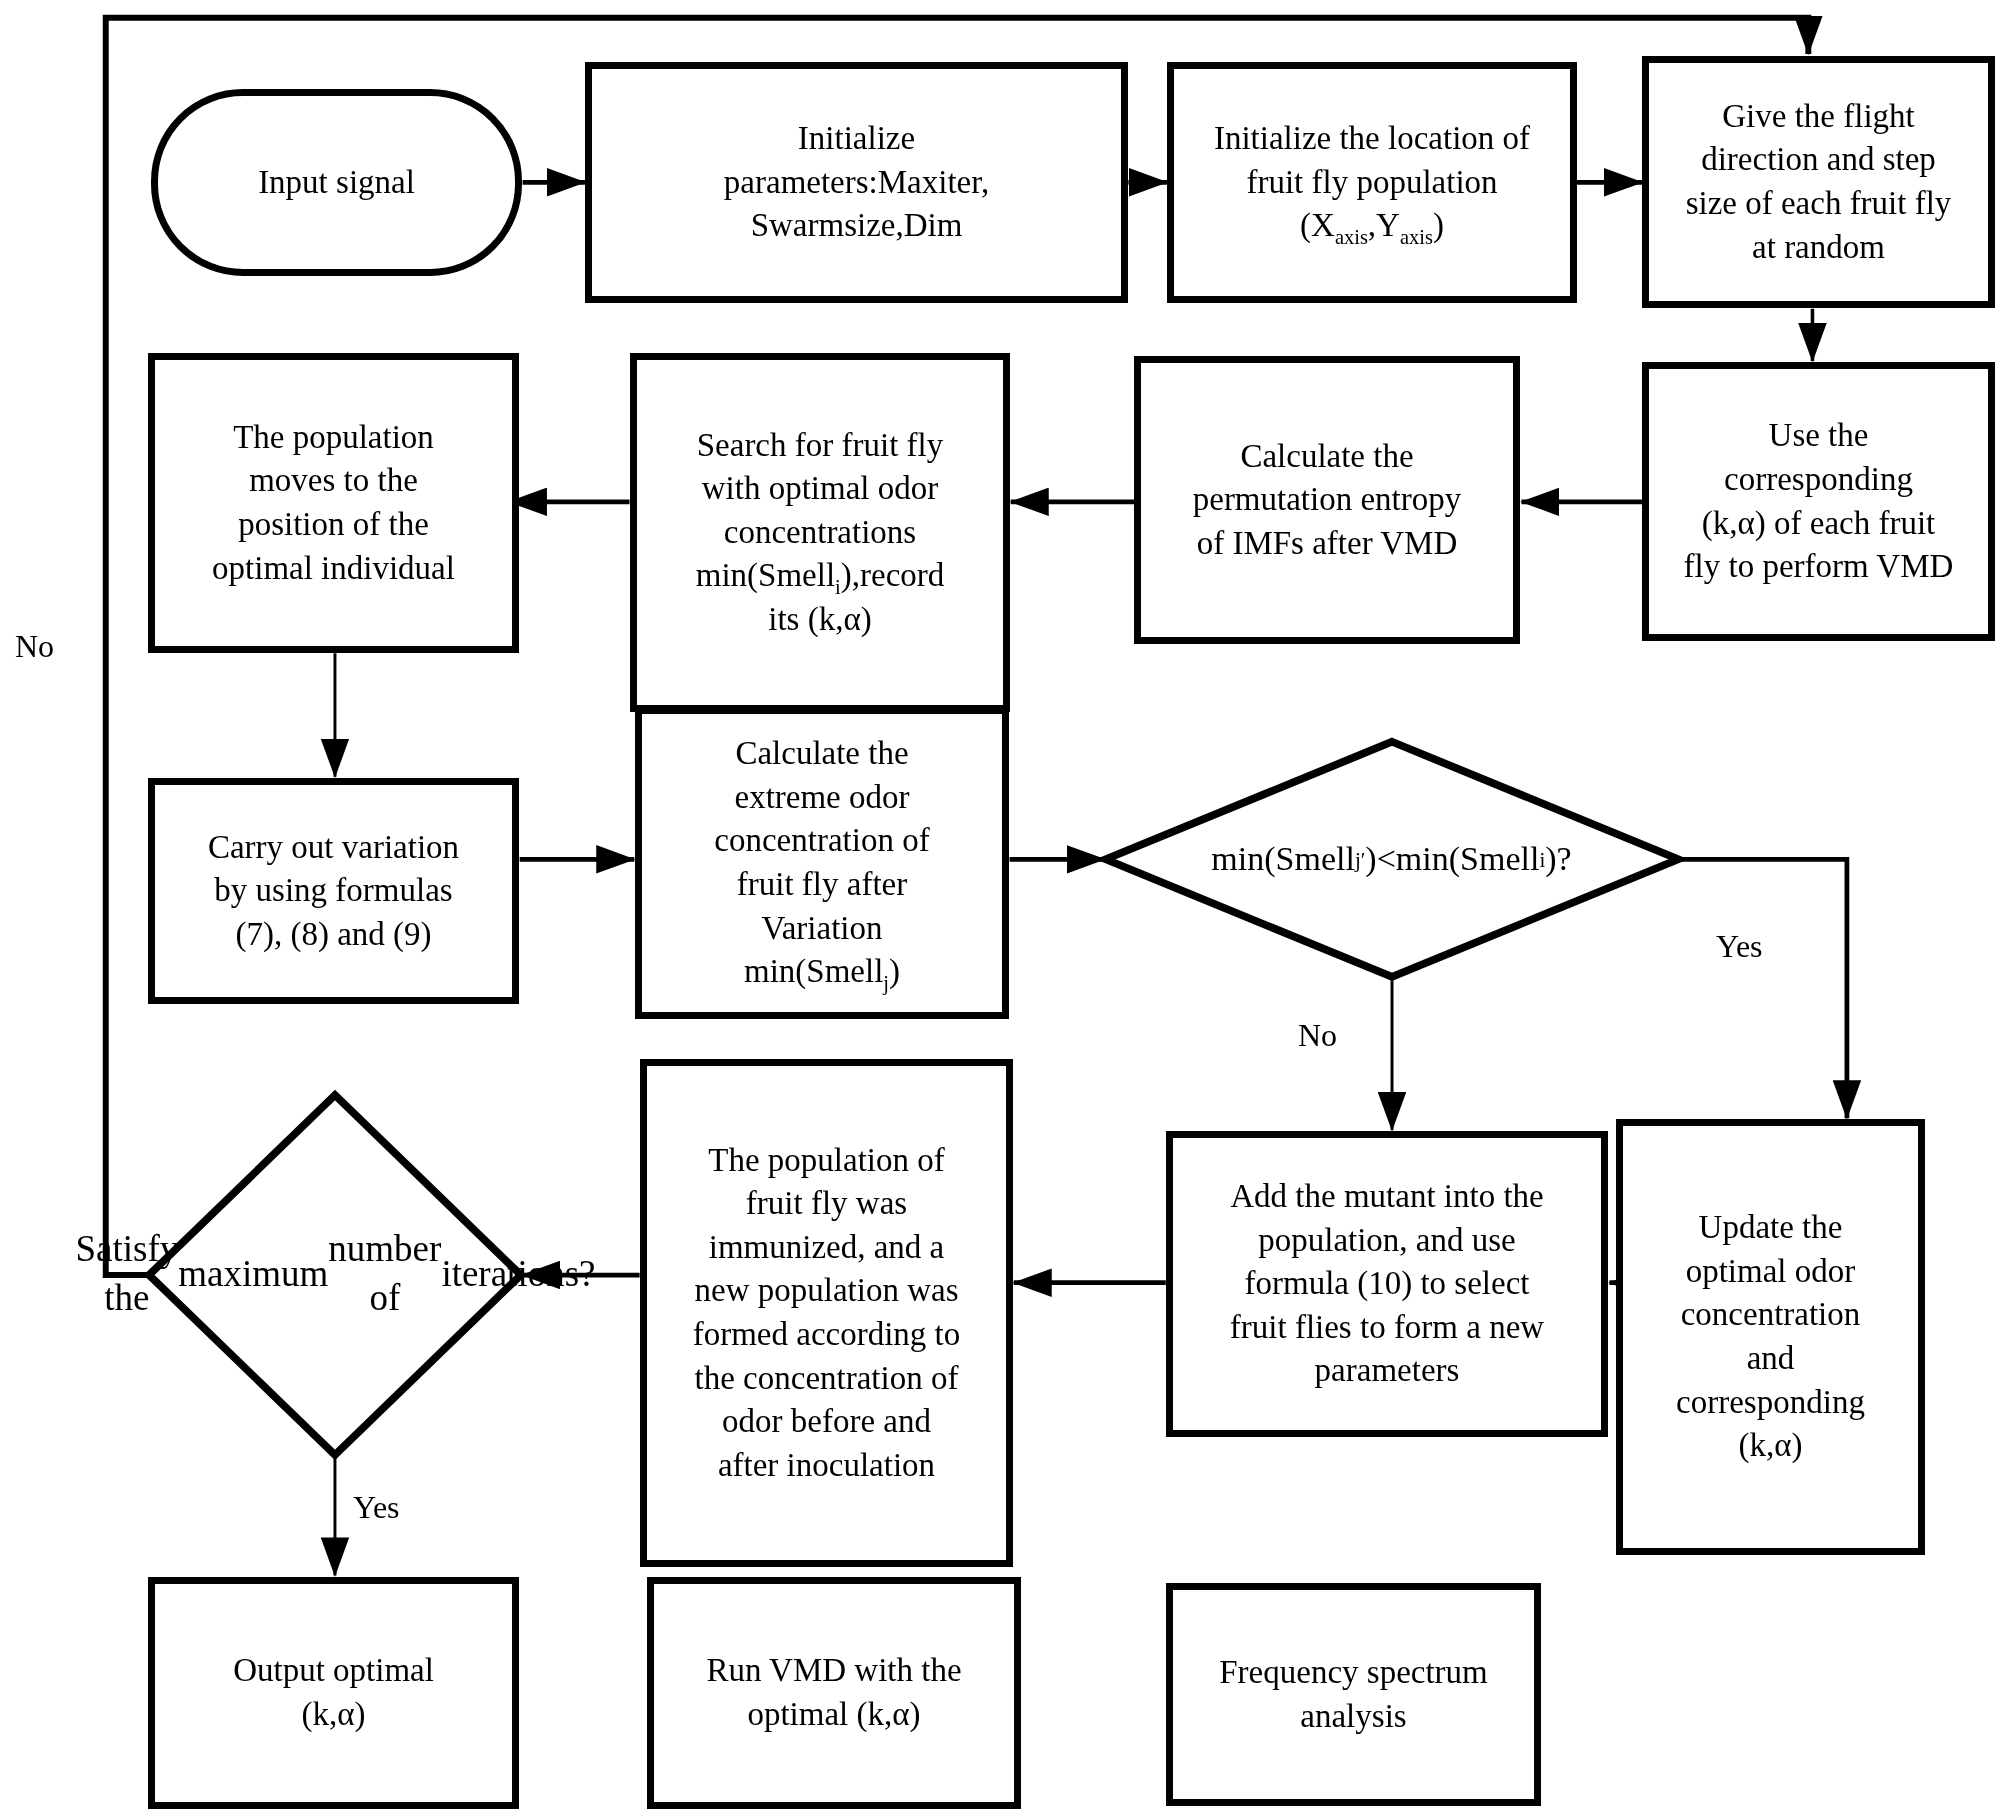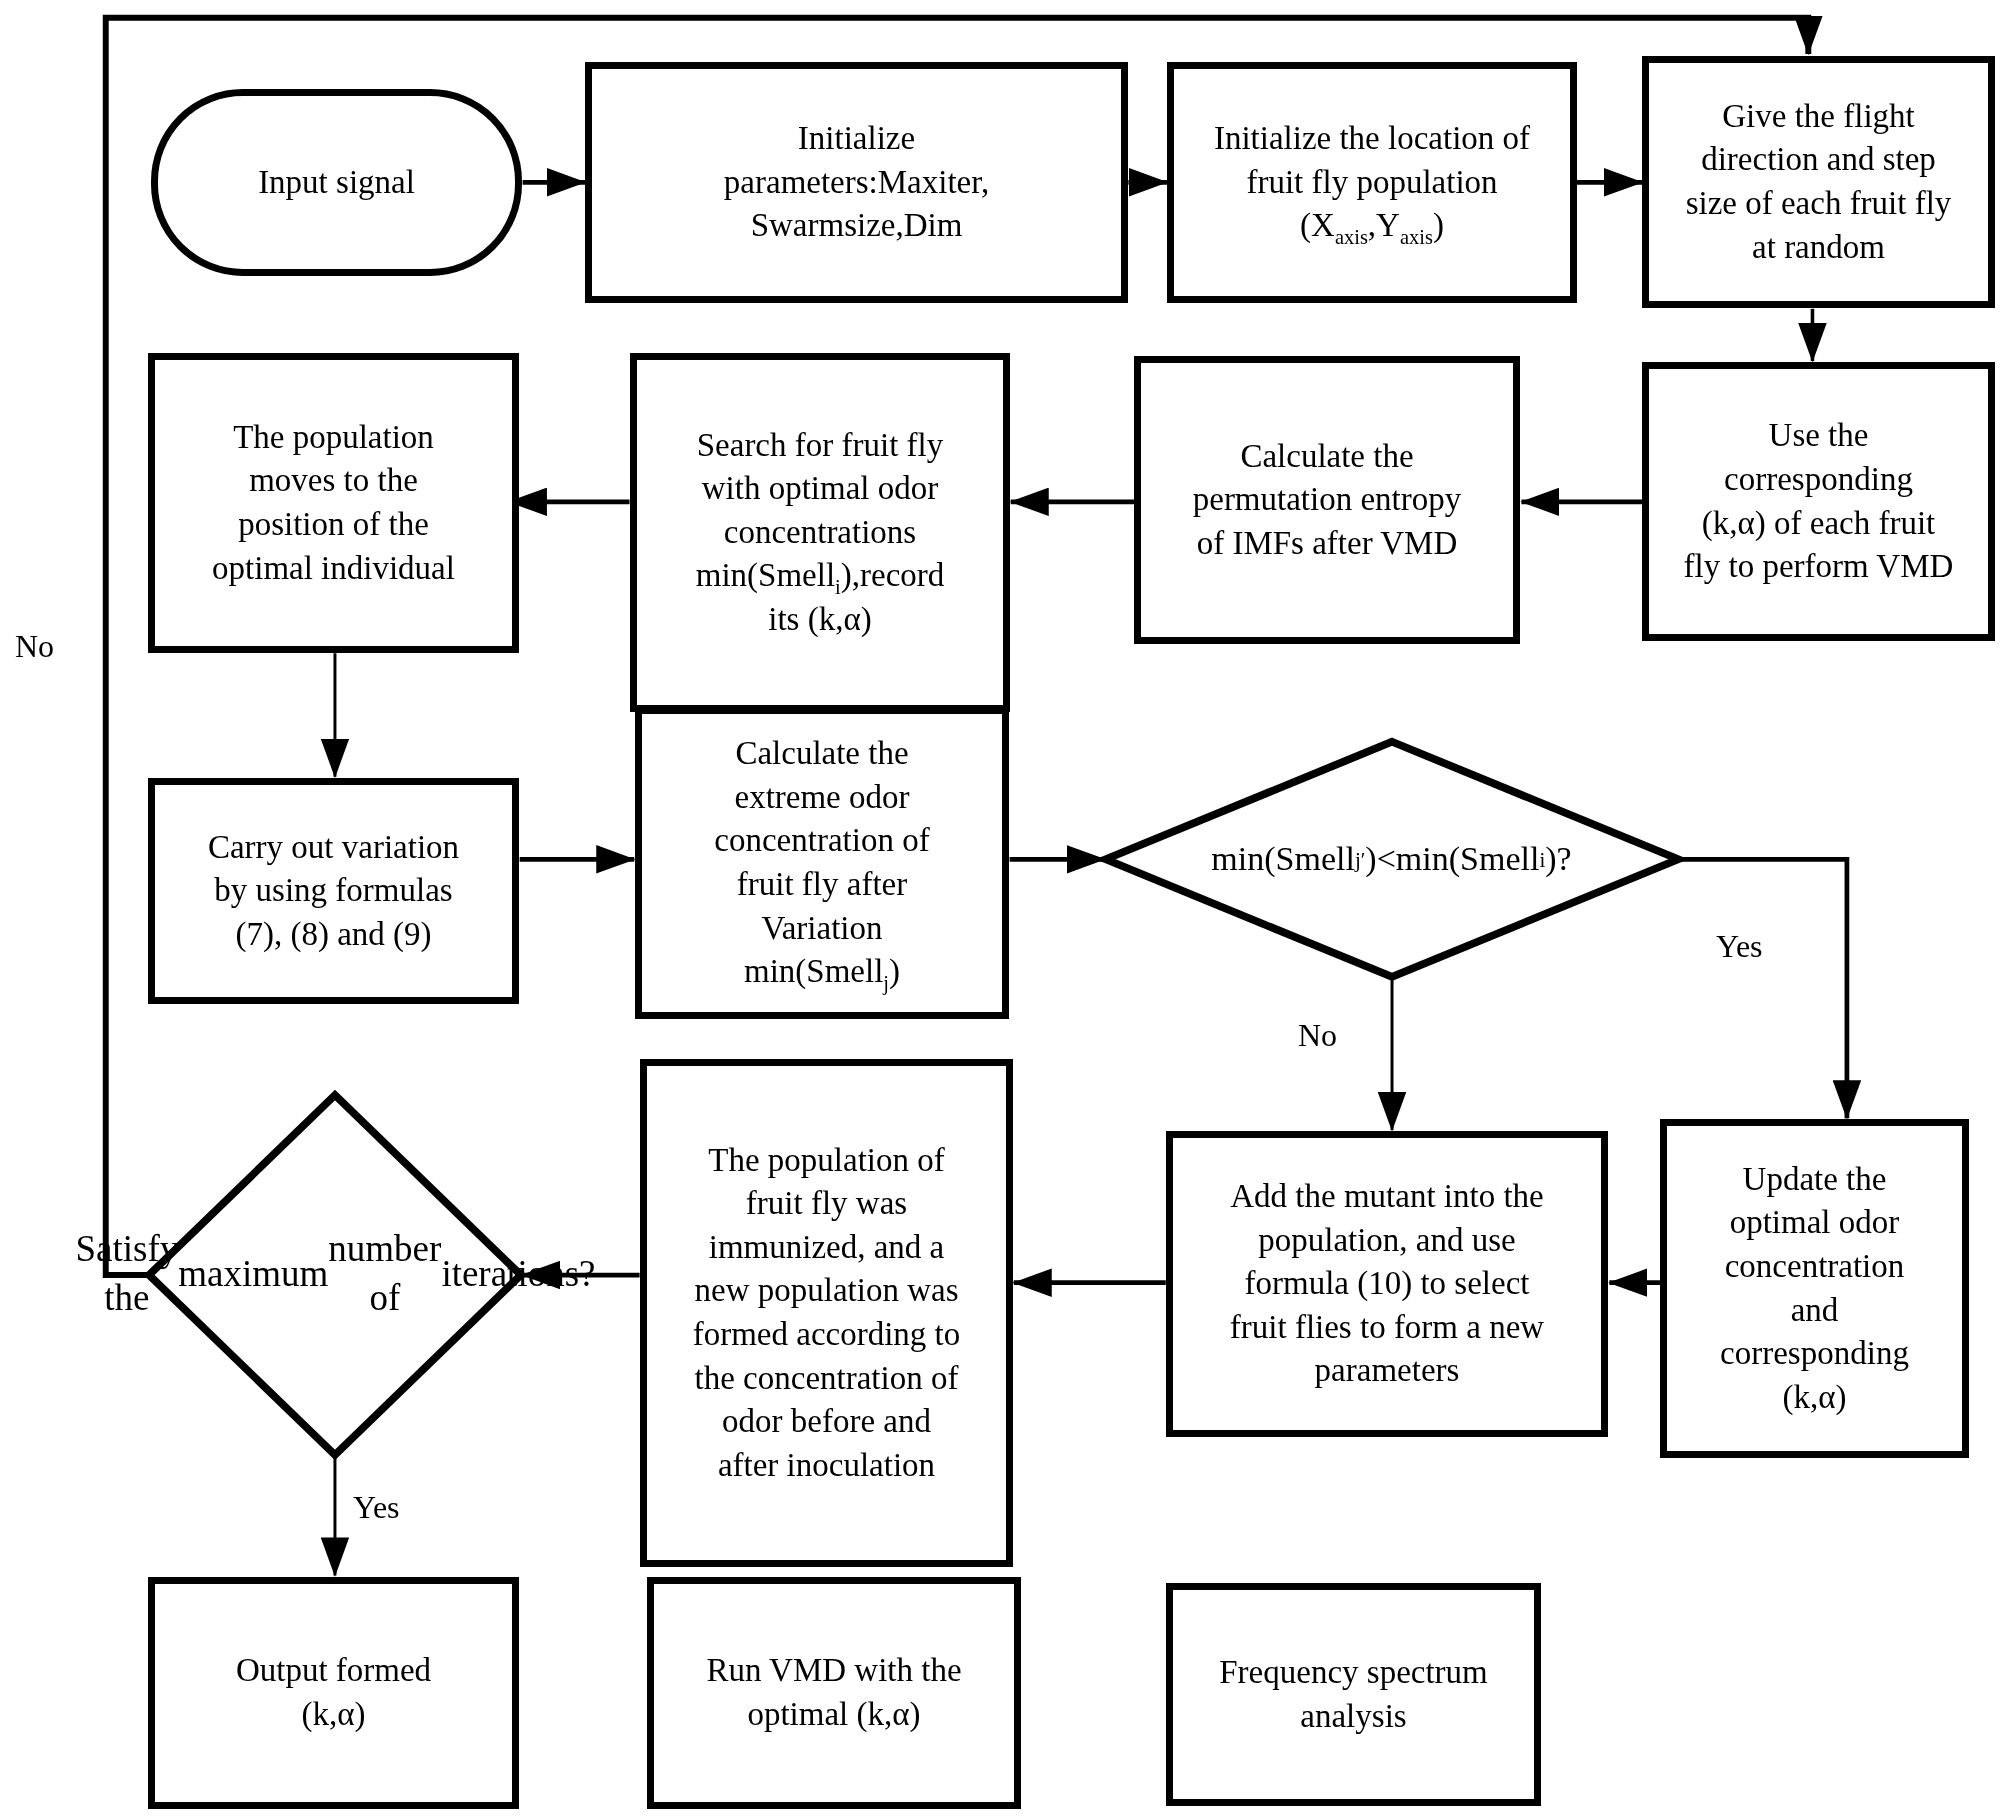--- a/index.html
+++ b/index.html
@@ -120,41 +120,41 @@
     <div class="node-text"><span>Calculate the</span><br><span>extreme odor</span><br><span>concentration of</span><br><span>fruit fly after</span><br><span>Variation</span><br><span>min(Smell</span><sub>j</sub><span>)</span></div>
   </div>
   <div class="diamond-label big" style="left:1116px;top:827px;width:551px;height:65px">
       <span>min(Smell</span>
       <sub>j′</sub>
       <span>)&lt;min(Smell</span>
       <sub>i</sub>
       <span>)?</span>
     </div>
 
-  <div class="node" style="left:1660px;top:1119px;width:309px;height:339px">
+  <div class="node" style="left:1616px;top:1119px;width:309px;height:436px">
     <div class="node-text"><span>Update the</span><br><span>optimal odor</span><br><span>concentration</span><br><span>and</span><br><span>corresponding</span><br><span>(k,α)</span></div>
   </div>
   <div class="node" style="left:1166px;top:1131px;width:442px;height:306px">
     <div class="node-text"><span>Add the mutant into the</span><br><span>population, and use</span><br><span>formula (10) to select</span><br><span>fruit flies to form a new</span><br><span>parameters</span></div>
   </div>
   <div class="node" style="left:640px;top:1059px;width:373px;height:508px">
     <div class="node-text"><span>The population of</span><br><span>fruit fly was</span><br><span>immunized, and a</span><br><span>new population was</span><br><span>formed according to</span><br><span>the concentration of</span><br><span>odor before and</span><br><span>after inoculation</span></div>
   </div>
   <div class="diamond-label" style="left:184px;top:1182px;width:303px;height:184px">
       <span>Satisfy the</span>
       <br>
       <span>maximum</span>
       <br>
       <span>number of</span>
       <br>
       <span>iterations?</span>
     </div>
 
   <div class="node" style="left:148px;top:1577px;width:371px;height:232px">
-    <div class="node-text"><span>Output formed</span><br><span>(k,α)</span></div>
+    <div class="node-text"><span>Output optimal</span><br><span>(k,α)</span></div>
   </div>
   <div class="node" style="left:647px;top:1577px;width:374px;height:232px">
     <div class="node-text"><span>Run VMD with the</span><br><span>optimal (k,α)</span></div>
   </div>
   <div class="node" style="left:1166px;top:1583px;width:375px;height:223px">
     <div class="node-text"><span>Frequency spectrum</span><br><span>analysis</span></div>
   </div>
 
   <div class="edge-label" style="left:15px;top:597px;width:77px">No</div>
   <div class="edge-label" style="left:1298px;top:986px;width:89px">No</div>

